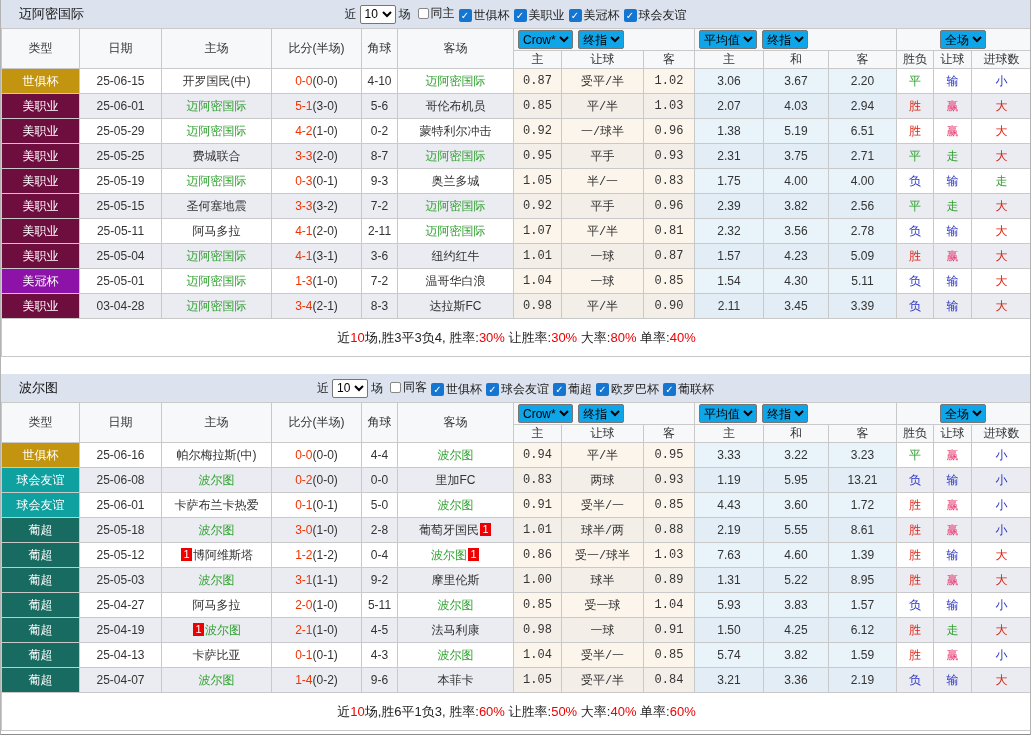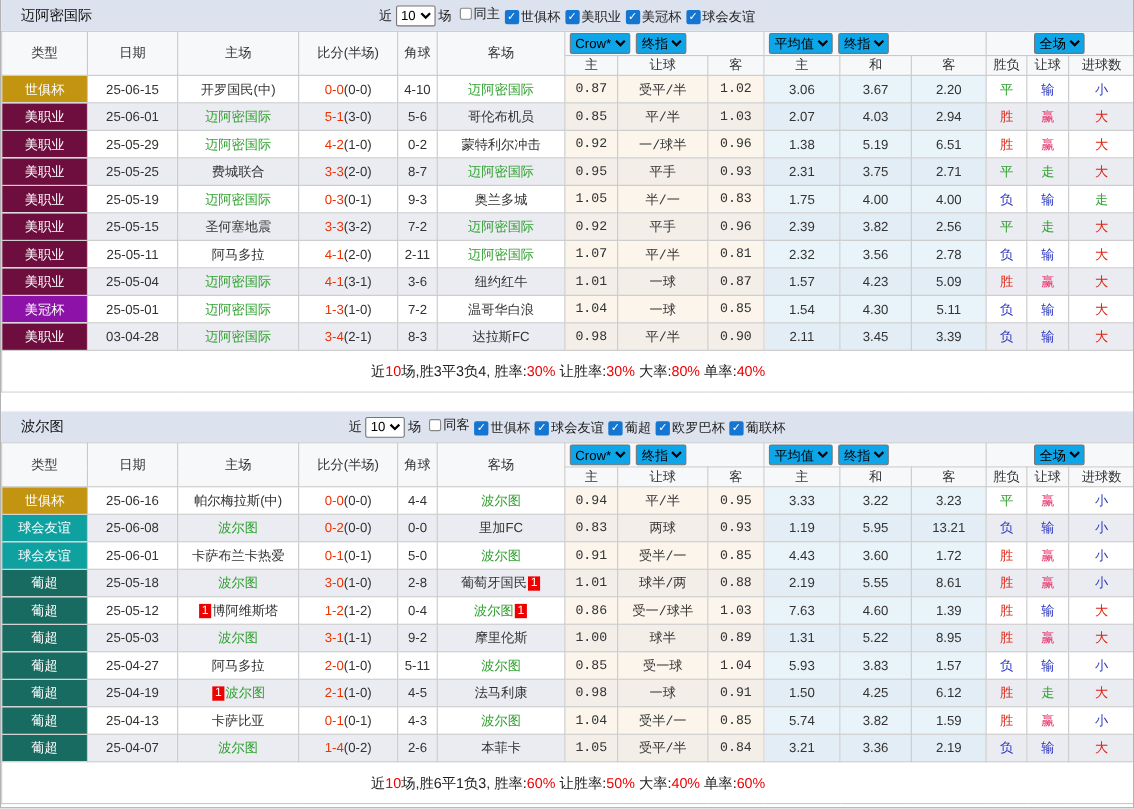--- a/index.html
+++ b/index.html
@@ -541,21 +541,21 @@
           <td class="avg">1.59</td>
           <td style="color:#dd2211">胜</td>
           <td style="color:#e8356d">赢</td>
           <td style="color:#2a35c0">小</td>
         </tr>
         <tr class="alt">
           <td class="lg" style="background:#186b61">葡超</td>
           <td>25-04-07</td>
           <td><span class="self">波尔图</span></td>
           <td><span class="sc">1-4</span>(0-2)</td>
-          <td>2-6</td>
+          <td>9-6</td>
           <td><span>本菲卡</span></td>
           <td class="crow">1.05</td>
           <td class="crow">受平/半</td>
           <td class="crow">0.84</td>
           <td class="avg">3.21</td>
           <td class="avg">3.36</td>
           <td class="avg">2.19</td>
           <td style="color:#2a35c0">负</td>
           <td style="color:#2a35c0">输</td>
           <td style="color:#dd2211">大</td>

